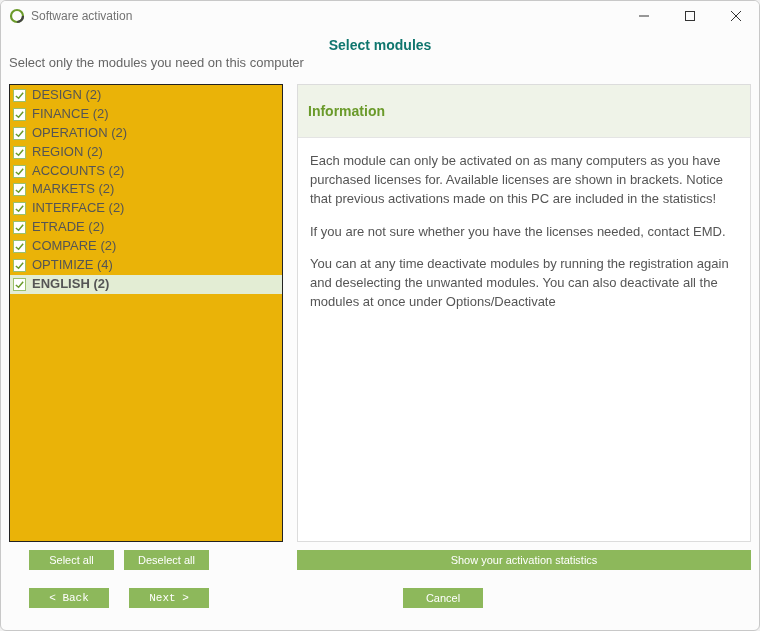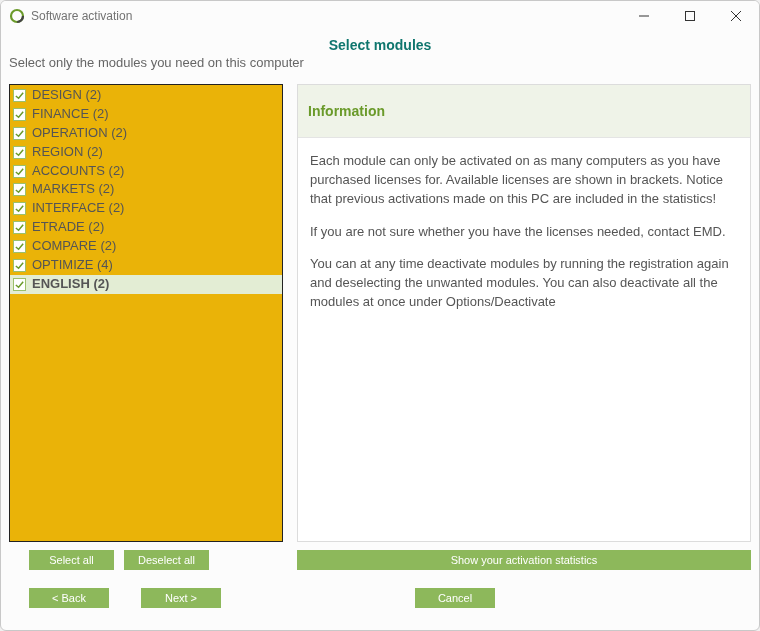--- a/index.html
+++ b/index.html
@@ -155,21 +155,21 @@
     margin-top: 8px;
   }
   .btn-wide { width: 100%; }
 
   .footer {
     display: flex;
     padding: 18px 8px 14px 8px;
     gap: 18px;
   }
   .btn-med { width: 80px; }
-  .footer-left { padding-left: 12px; display:flex; gap:32px; }
+  .footer-left { padding-left: 12px; display:flex; gap:20px;font-family:Liberation Mono, monospace; }
   .footer-right { padding-left: 176px; }
 </style>
 </head>
 <body>
 
 <div class="window">
 
   <div class="titlebar">
     <span class="titlebar-icon">
       <svg viewBox="0 0 16 16">

